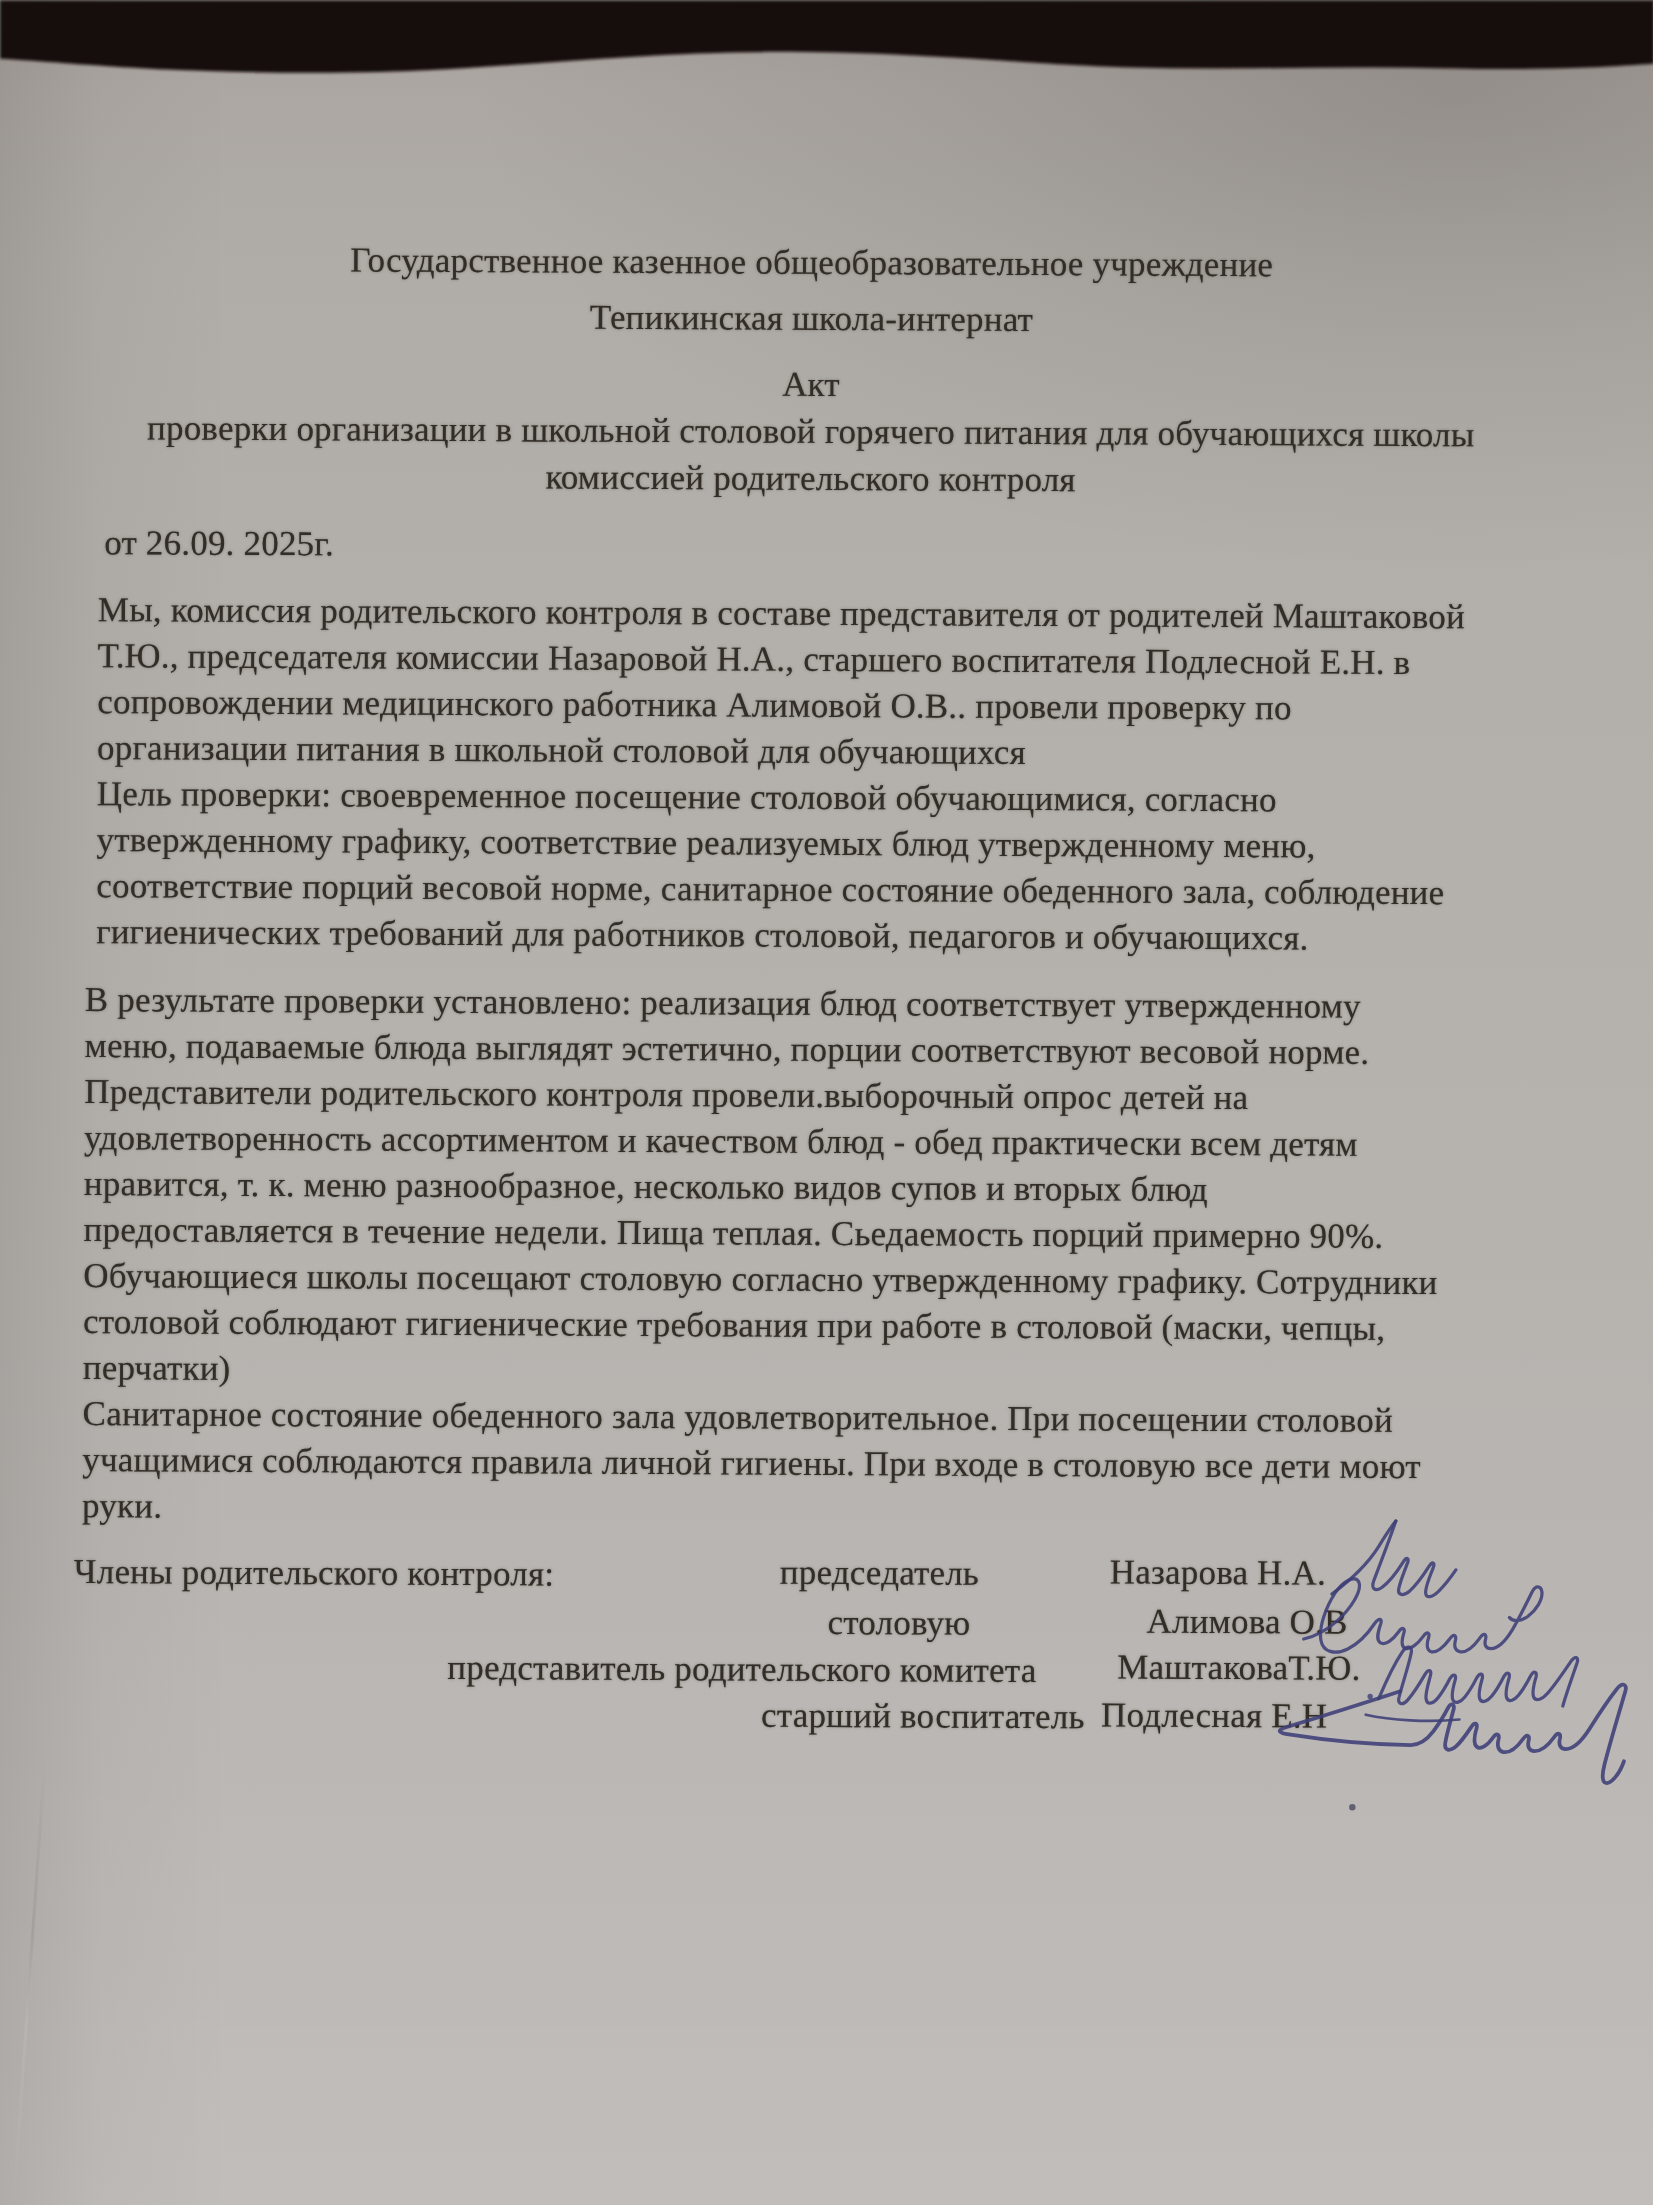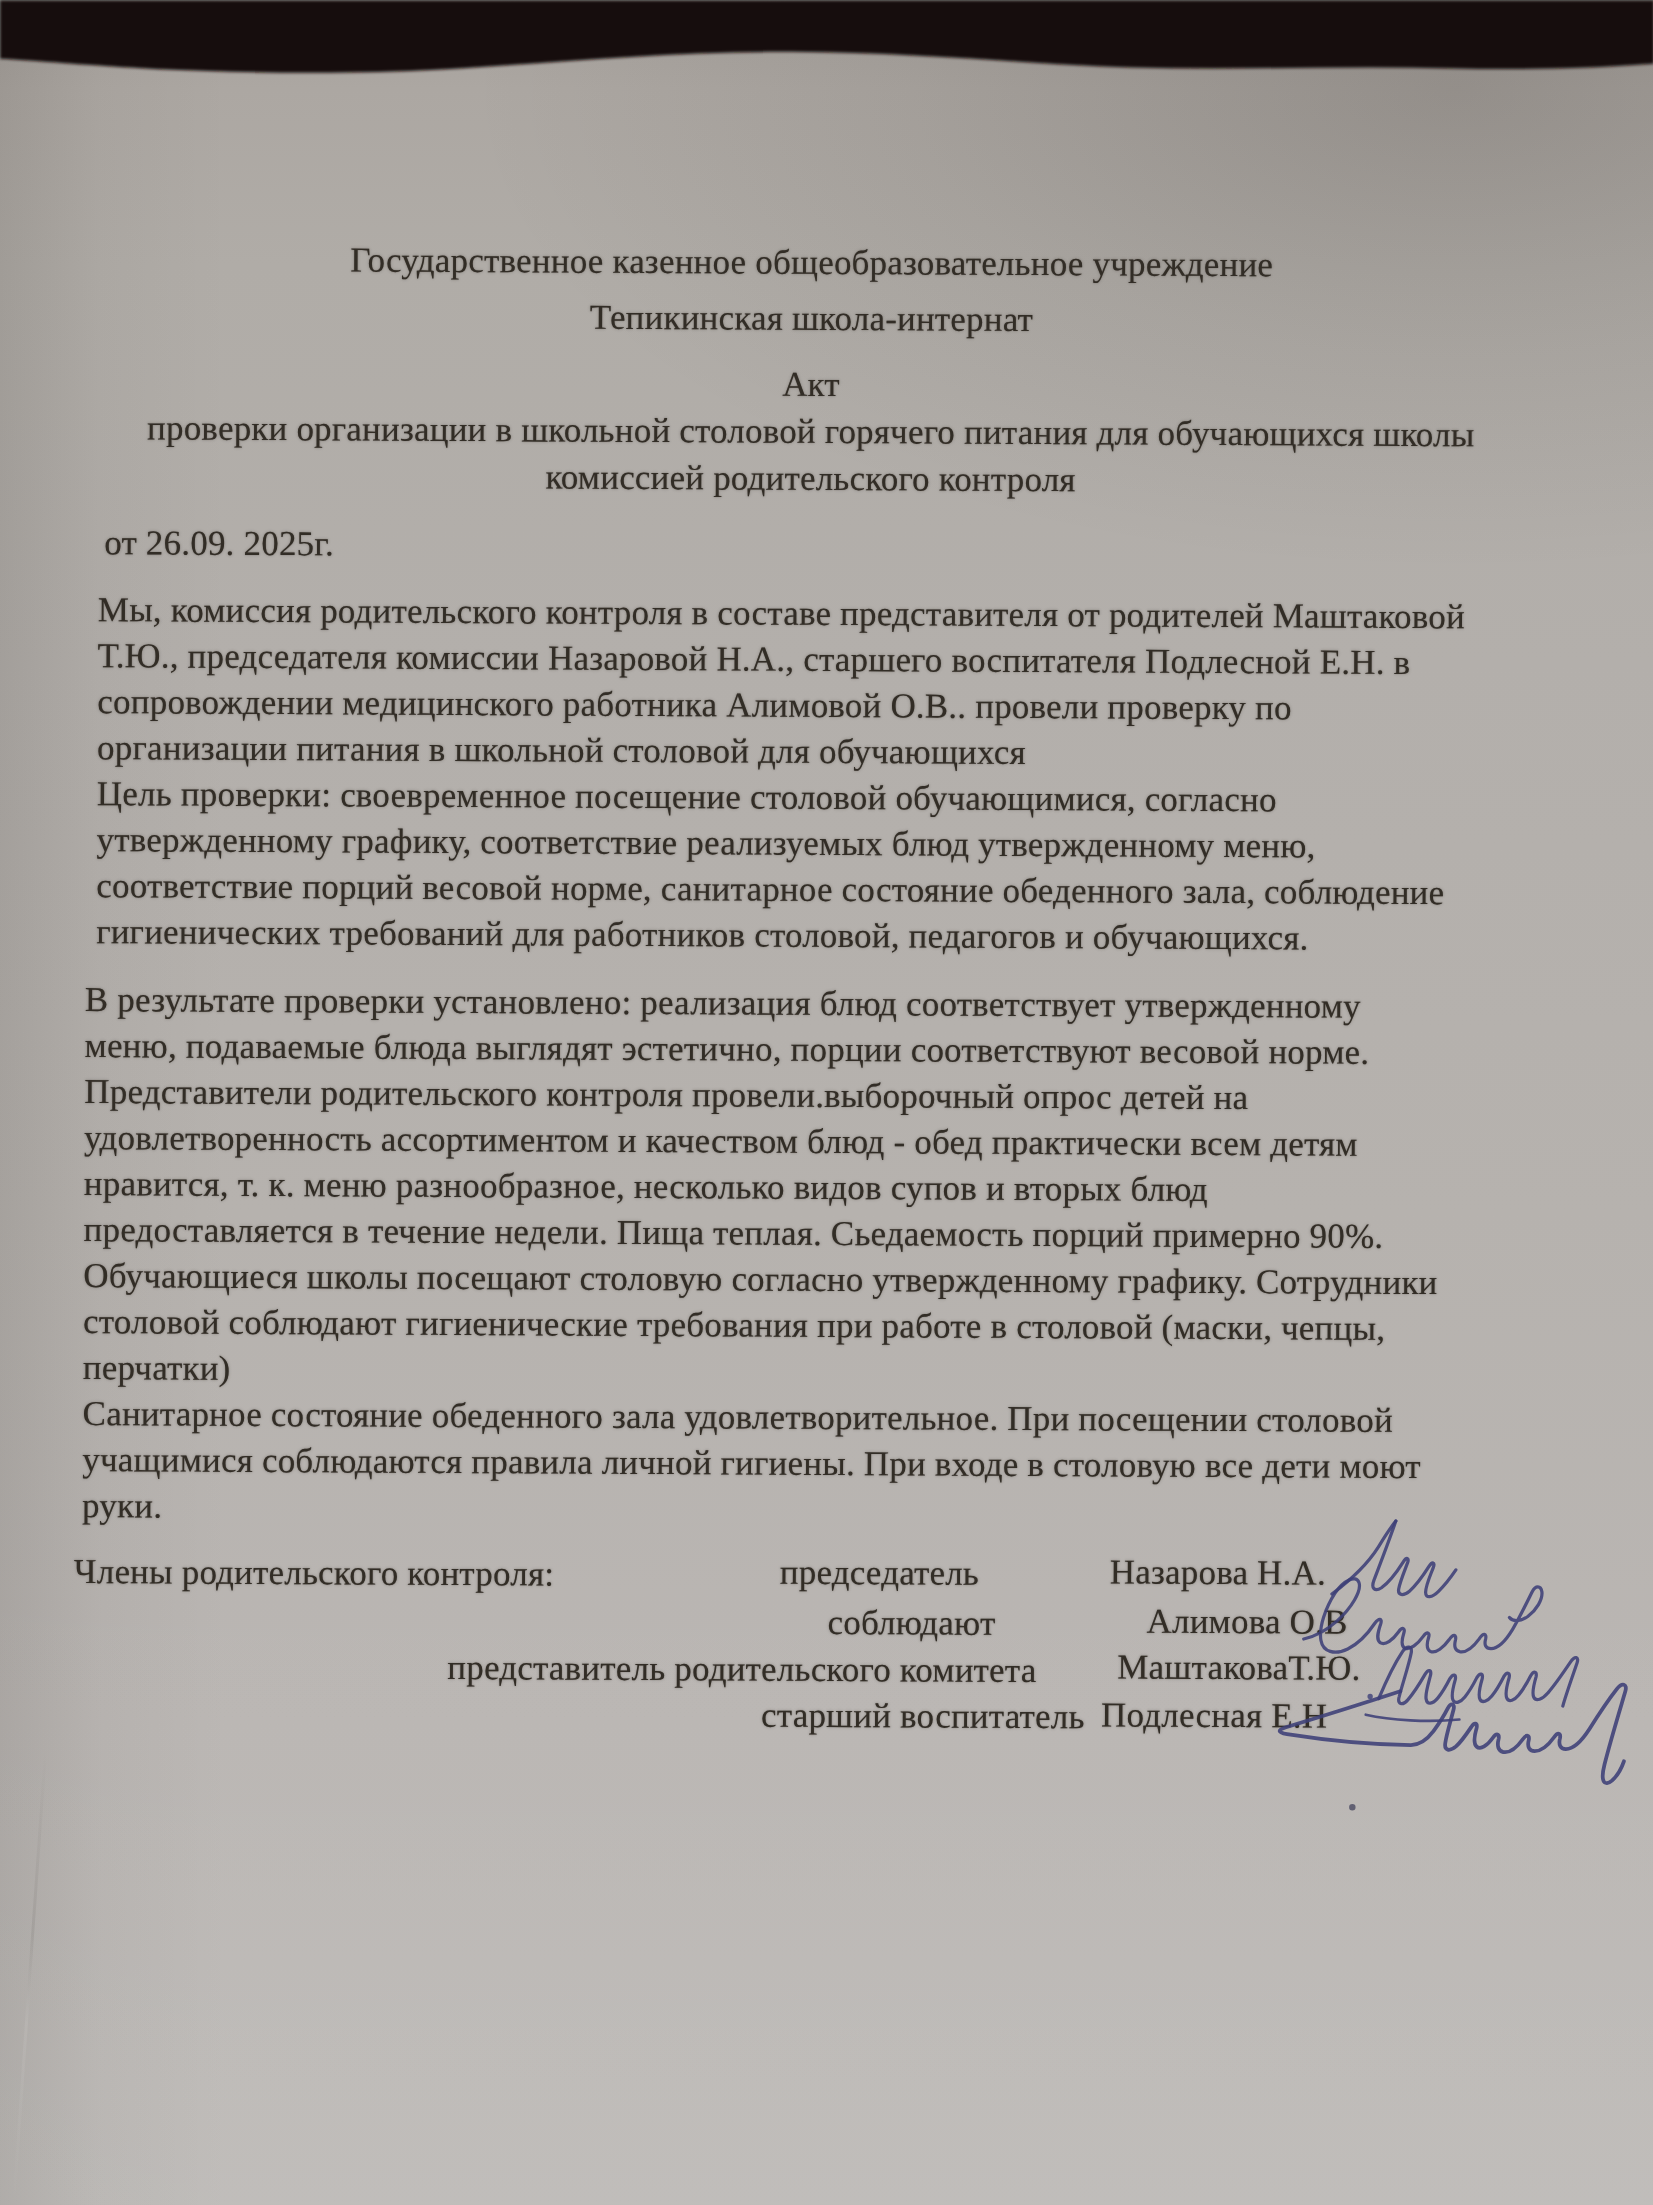--- a/index.html
+++ b/index.html
@@ -88,21 +88,21 @@
       <div class="ln">Санитарное состояние обеденного зала удовлетворительное. При посещении столовой</div>
       <div class="ln">учащимися соблюдаются правила личной гигиены. При входе в столовую все дети моют</div>
       <div class="ln">руки.</div>
     </div>
 
     <span class="sigrow-part" style="left:77px;top:1556px;">Члены родительского контроля:</span>
 
     <span class="sigrow-part" style="left:783px;top:1553px;">председатель</span>
     <span class="sigrow-part" style="left:1113px;top:1551px;">Назарова Н.А.</span>
 
-    <span class="sigrow-part" style="left:831px;top:1603px;">соблюдают</span>
+    <span class="sigrow-part" style="left:831px;top:1603px;">столовую</span>
     <span class="sigrow-part" style="left:1150px;top:1600px;">Алимова О.В</span>
 
     <span class="sigrow-part" style="left:451px;top:1650px;">представитель родительского комитета</span>
     <span class="sigrow-part" style="left:1121px;top:1646px;">МаштаковаТ.Ю.</span>
 
     <span class="sigrow-part" style="left:765px;top:1696px;">старший воспитатель</span>
     <span class="sigrow-part" style="left:1105px;top:1694px;">Подлесная Е.Н</span>
 
     <svg class="sigink" width="1654" height="2205" viewBox="0 0 3072 4096">
       <g>

